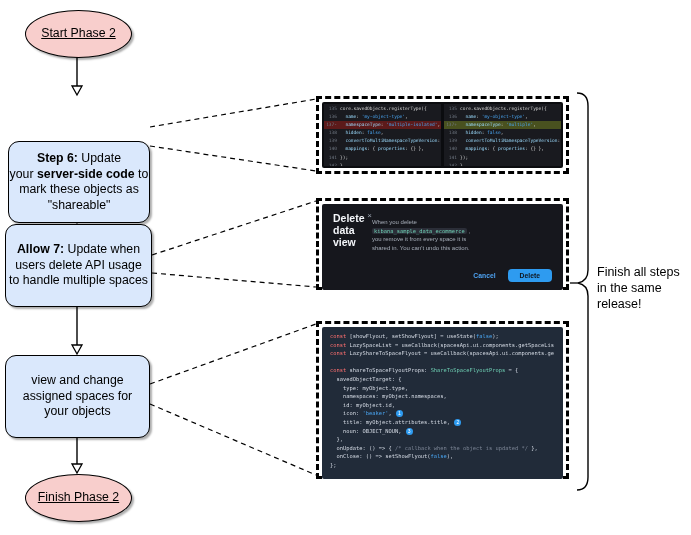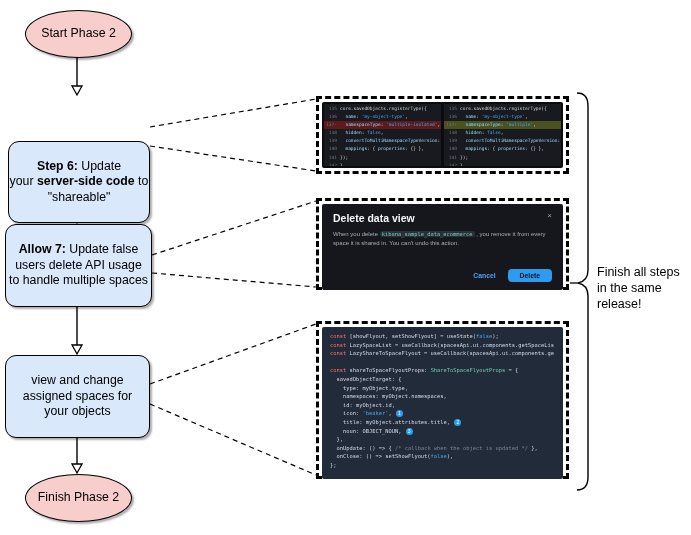--- a/index.html
+++ b/index.html
@@ -9,21 +9,21 @@
   }
   svg.overlay{position:absolute;left:0;top:0;z-index:1;pointer-events:none;}
 
   
   .node{
     position:absolute;z-index:2;border:1.5px solid #000;
     display:flex;align-items:center;justify-content:center;text-align:center;
     box-shadow:2px 2px 2px rgba(0,0,0,.32);
     font-size:12.3px;line-height:15.5px;
   }
-  .ellipse{border-radius:50%;background:var(--node-pink,#f8cecc);}
+  .ellipse{border-radius:50%;background:var(--node-pink,#f8cecc);text-decoration:underline;}
   .boxnode{border-radius:11px;background:var(--node-blue,#dae8fc);}
   .n-start{left:25px;top:10px;width:105px;height:46px;}
   .n-step6{left:8px;top:95px;width:140px;height:80px;margin-top:46px;}
   .n-step7{left:5px;top:224px;width:145px;height:81px;}
   .n-step8{left:5px;top:355px;width:143px;height:81px;}
   .n-finish{left:25px;top:474px;width:105px;height:46px;}
   .rich .cl{display:block;white-space:nowrap;}
   .rich .sb{font-weight:bold;}
 
   
@@ -62,21 +62,21 @@
   .diff{background:#0b0c0f;display:flex;gap:3px;padding:2px;}
   .diff-panel{
     flex:1 1 50%;background:#191a1f;color:#d4d4d4;
     font-family:"DejaVu Sans Mono",monospace;font-size:4.5px;line-height:8.1px;
     padding:1px 0;overflow:hidden;
   }
 
   
   .modal{
     background:var(--modal-bg,#16171d);color:#a7aeb9;
-    display:flex;flex-direction:column;padding:8px 11px 8px 11px;height:calc(100% - 16px);
+    display:flex;flex-direction:row;padding:8px 11px 8px 11px;height:calc(100% - 16px);
   }
   .modal-head{display:flex;align-items:flex-start;}
   .modal-title{color:#f4f6fa;font-weight:bold;font-size:10.5px;flex:1;}
   .modal-close{color:#9aa2af;font-size:8px;line-height:8px;cursor:default;}
   .modal-body{margin:6px 0 0 0;font-size:6px;line-height:8.6px;width:225px;}
   .chip{
     font-family:"DejaVu Sans Mono",monospace;font-size:5.4px;
     background:#2b2e38;color:var(--code-teal,#6dccb1);
     padding:0 2px;border-radius:2px;
   }
@@ -132,27 +132,28 @@
   </svg>
 
   <div class="node ellipse n-start">
     <span>Start Phase 2</span>
   </div>
 
   <div class="node boxnode n-step6">
     <div class="rich">
         <div class="cl"><span class="cl-body"><span class="sb">Step 6:</span><span> Update</span></span></div>
         <div class="cl"><span class="cl-body"><span>your </span><span class="sb">server-side code</span><span> to</span></span></div>
+        <div class="cl"><span class="cl-body"><span>mark these objects as</span></span></div>
         <div class="cl"><span class="cl-body"><span>"shareable"</span></span></div>
       </div>
   </div>
 
   <div class="node boxnode n-step7">
     <div class="rich">
-        <div class="cl"><span class="cl-body"><span class="sb">Allow 7:</span><span> Update false</span></span></div>
+        <div class="cl"><span class="cl-body"><span class="sb">Allow 7:</span><span> Update when</span></span></div>
         <div class="cl"><span class="cl-body"><span>users delete API usage</span></span></div>
         <div class="cl"><span class="cl-body"><span>to handle multiple spaces</span></span></div>
       </div>
   </div>
 
   <div class="node boxnode n-step8">
     <div class="rich">
         <div class="cl"><span class="cl-body"><span>view and change</span></span></div>
         <div class="cl"><span class="cl-body"><span>assigned spaces for</span></span></div>
         <div class="cl"><span class="cl-body"><span>your objects</span></span></div>

